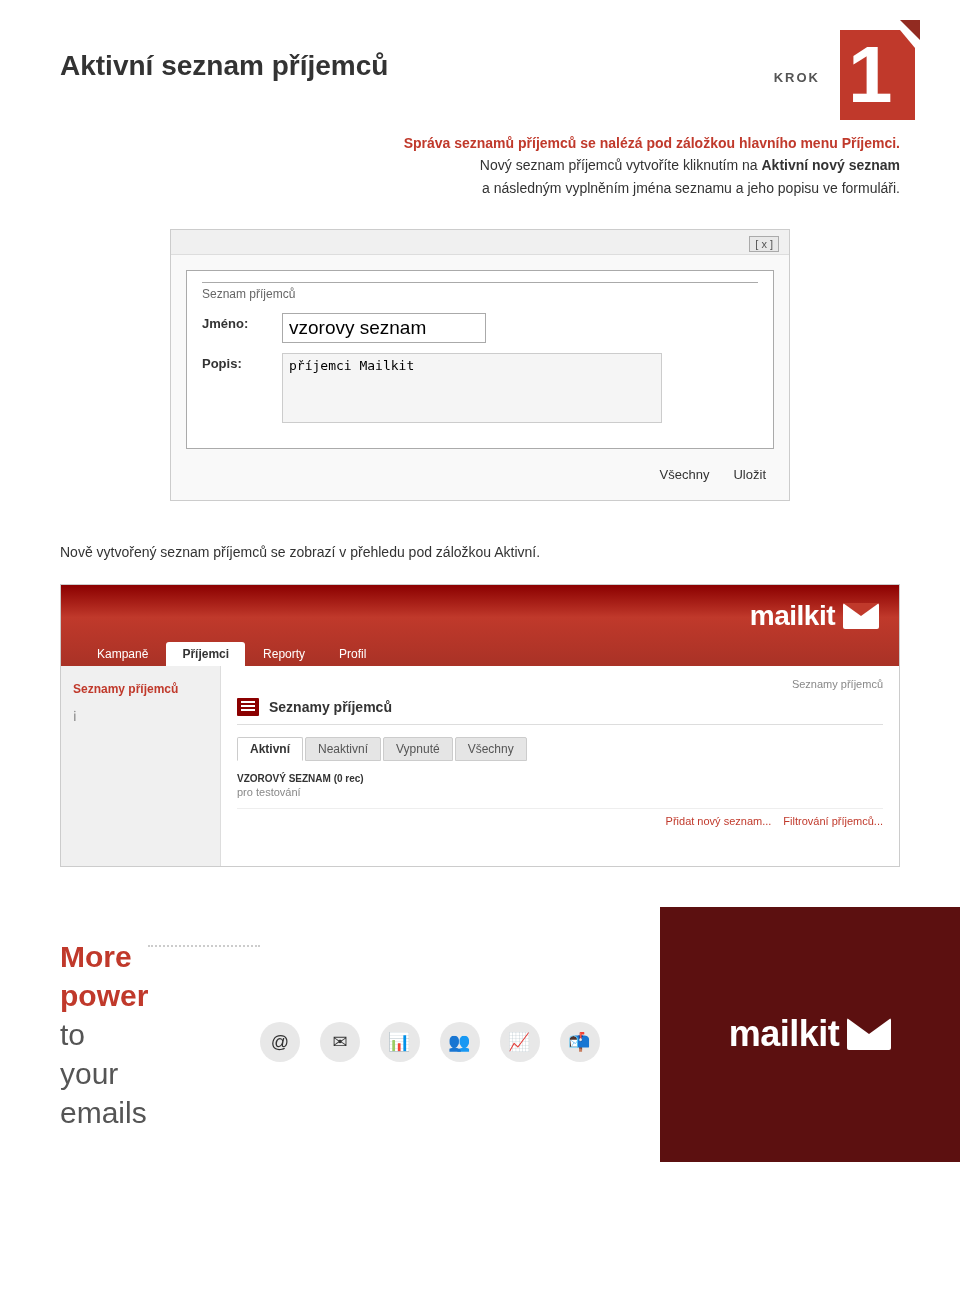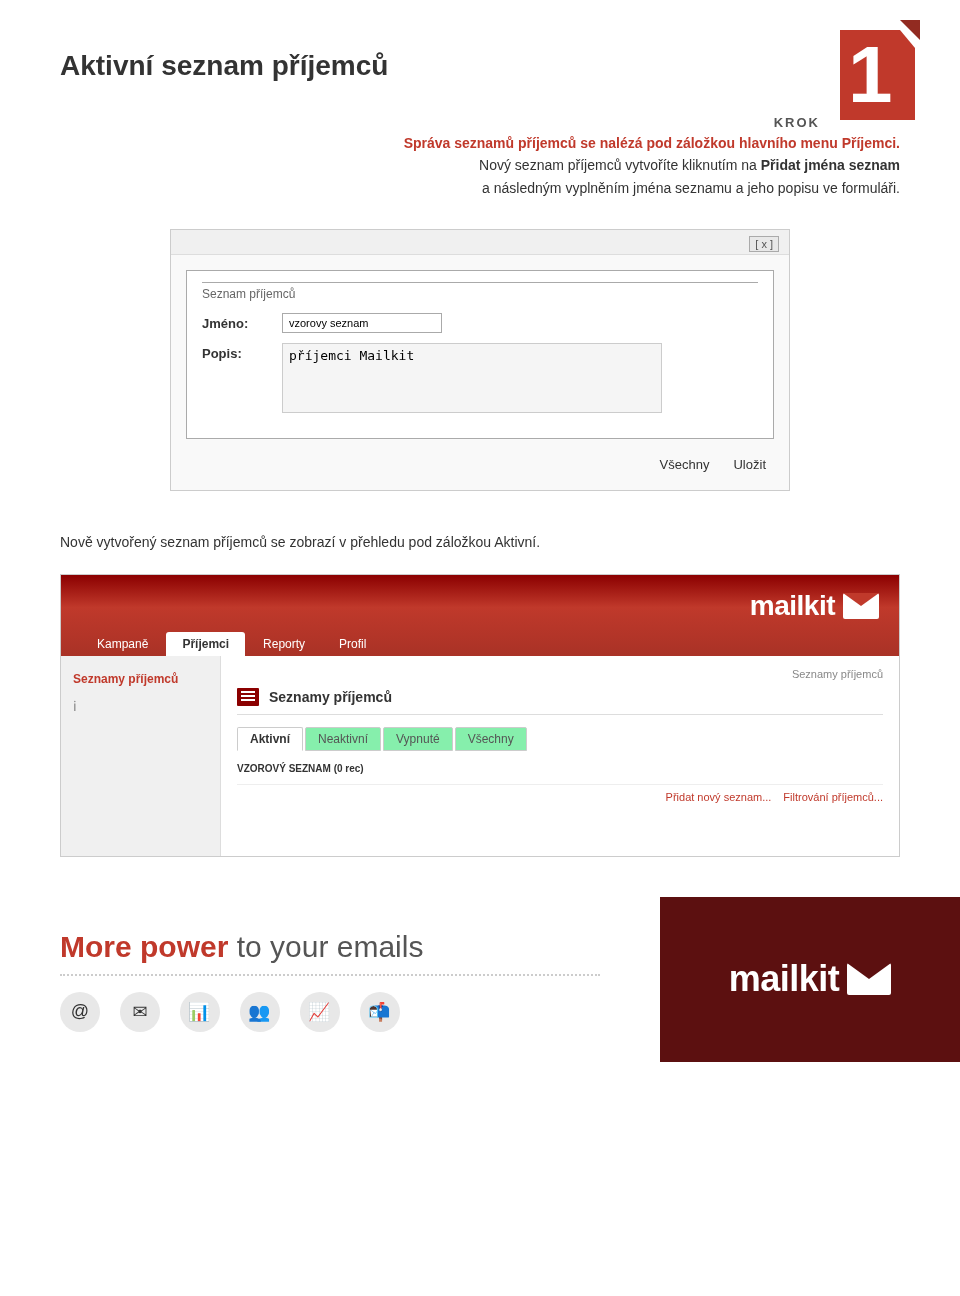--- a/index.html
+++ b/index.html
@@ -18,21 +18,21 @@
     .top-section {
       padding: 40px 60px 20px 60px;
       position: relative;
     }
 
     .step-badge {
       position: absolute;
       top: 20px;
       right: 40px;
       display: flex;
-      align-items: flex-end;
+      align-items: flex-start;
       gap: 10px;
     }
 
     .step-number-block {
       position: relative;
       width: 90px;
       height: 110px;
     }
 
     .step-bg-square {
@@ -160,22 +160,22 @@
       font-size: 13px;
       font-weight: bold;
       width: 80px;
       padding-top: 3px;
       color: #333;
     }
 
     .dialog-field input[type="text"] {
       border: 1px solid #aaa;
       padding: 3px 6px;
-      font-size: 11px;
-      width: 160px;
+      font-size: 19px;
+      width: 204px;
     }
 
     .dialog-field textarea {
       border: 1px solid #ccc;
       background: #f5f5f5;
       padding: 4px 6px;
       font-size: 13px;
       width: 380px;
       height: 70px;
       resize: none;
@@ -370,21 +370,21 @@
       display: flex;
       gap: 2px;
       margin-bottom: 12px;
       align-items: center;
     }
 
     .app-tab {
       padding: 4px 12px;
       font-size: 12px;
       border: 1px solid #ccc;
-      background: #86efac;
+      background: #e5e5e5;
       cursor: pointer;
       color: #555;
       border-radius: 2px 2px 0 0;
     }
 
     .app-tab.active {
       background: #fff;
       border-bottom: 1px solid #fff;
       color: #333;
       font-weight: bold;
@@ -422,21 +422,21 @@
       display: flex;
       align-items: stretch;
       margin-top: 20px;
       min-height: 120px;
     }
 
     .bottom-left {
       flex: 1;
       padding: 30px 60px;
       display: flex;
-      flex-direction: column;
+      flex-direction: row;
       justify-content: center;
     }
 
     .bottom-tagline {
       font-size: 30px;
       color: #555;
       line-height: 1.3;
     }
 
     .bottom-tagline .accent {
@@ -517,21 +517,21 @@
       <div class="step-corner"></div>
     </div>
   </div>
 </div>
 
 <div class="desc-section">
   <p>
     <span class="highlight">Správa seznamů příjemců se nalézá pod záložkou hlavního menu Příjemci.</span>
   </p>
   <p>
-    <span>Nový seznam příjemců vytvoříte kliknutím na </span><span class="bold-text">Přidat jména seznam</span>
+    <span>Nový seznam příjemců vytvoříte kliknutím na </span><span class="bold-text">Aktivní nový seznam</span>
   </p>
   <p>
     <span>a následným vyplněním jména seznamu a jeho popisu ve formuláři.</span>
   </p>
 </div>
 
 <div class="dialog-wrapper">
   <div class="dialog-box">
     <div class="dialog-topbar">
       <span class="dialog-close">[ x ]</span>
@@ -593,20 +593,21 @@
 
       <div class="app-tabs">
         <div class="app-tab active">Aktivní</div>
         <div class="app-tab">Neaktivní</div>
         <div class="app-tab">Vypnuté</div>
         <div class="app-tab">Všechny</div>
       </div>
 
       <div class="list-entry">
         <div class="list-entry-name">VZOROVÝ SEZNAM (0 rec)</div>
+        <div class="list-entry-desc">pro testování</div>
       </div>
 
       <div class="app-footer-actions">
         <span class="footer-link">Přidat nový seznam...</span>
         <span class="footer-link">Filtrování příjemců...</span>
       </div>
     </div>
   </div>
 </div>
 

